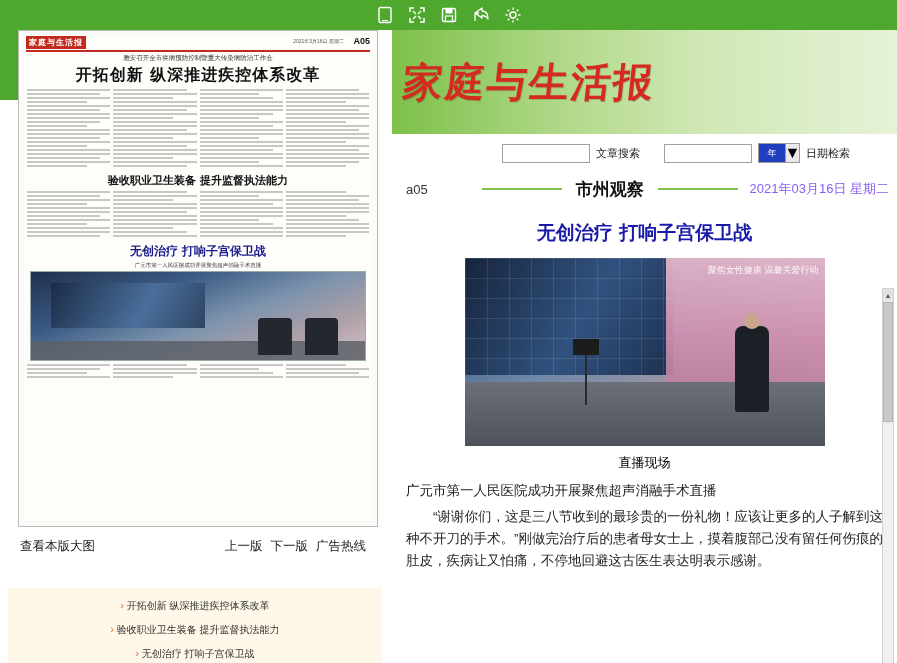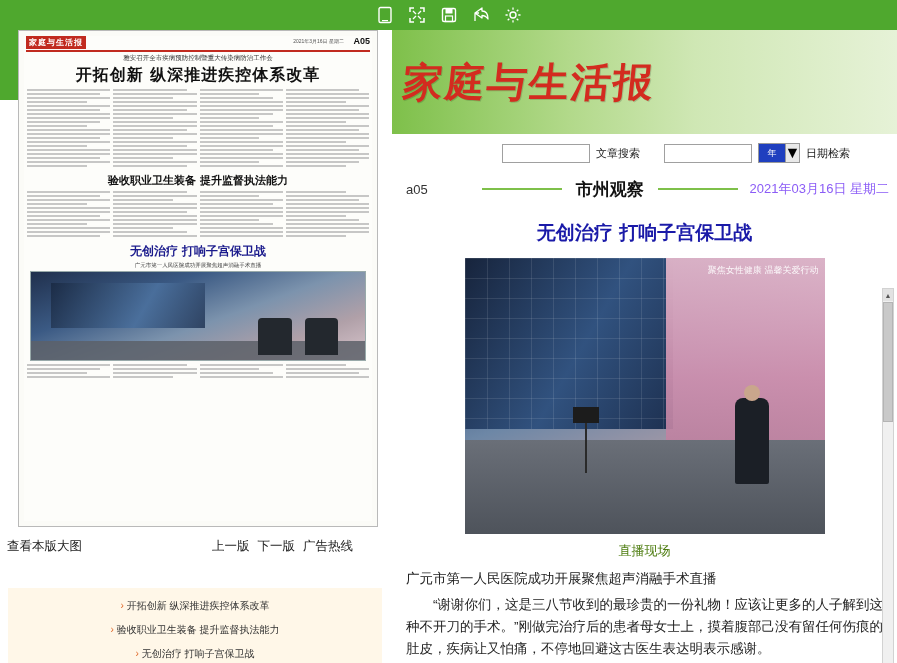--- a/index.html
+++ b/index.html
@@ -125,21 +125,21 @@
   .np-photo .person {
     position: absolute; width: 10%; height: 42%;
     bottom: 6%; background: #23282e; border-radius: 4px 4px 0 0;
   }
   .np-photo .floor {
     position: absolute; left: 0; right: 0; bottom: 0; height: 22%;
     background: #5c6068; opacity: .85;
   }
 
   .pane-actions {
-    position: absolute; top: 502px; left: 3px;
+    position: absolute; top: 502px; left: 16px;
     width: 360px; height: 28px;
     display: flex; align-items: center;
   }
   .pane-actions .act {
     font-size: 12.5px; color: #222; cursor: pointer;
     padding: 2px 4px;
   }
   .pane-actions .spacer { flex: 1; }
 
   .list-header {
@@ -253,21 +253,21 @@
 
   .headline {
     text-align: center;
     font-size: 19px; font-weight: bold; color: #1a1aa8;
     margin: 14px 0 12px 0;
     font-family: "DejaVu Sans", sans-serif;
   }
 
   .article-photo {
     margin: 0 auto;
-    width: 360px; height: 276px;
+    width: 360px; height: 188px;
     background: linear-gradient(160deg,#1d2b44 0%, #33527e 22%, #6d87a6 45%, #a89aa6 68%, #d8c3cc 86%, #efe2e6 100%);
     position: relative;
     overflow: hidden;
   }
   .ap-wall {
     position: absolute; left: 0; top: 0; width: 58%; height: 62%;
     background: linear-gradient(120deg,#17243c,#31527f 55%,#1d3050);
   }
   .ap-tiles {
     position: absolute; inset: 0;
@@ -303,21 +303,21 @@
   .ap-tripod {
     position: absolute; left: 120px; bottom: 22%;
     width: 2px; height: 52px; background: #2a2a2a;
   }
   .ap-tripod:before {
     content: ""; position: absolute; left: -12px; top: -14px;
     width: 26px; height: 16px; background: #1c1c1c;
   }
 
   .photo-caption {
-    text-align: center; font-size: 13px; color: #4d7c0f;
+    text-align: center; font-size: 13px; color: #000000;
     margin: 8px 0 10px 0;
   }
   .subhead {
     font-size: 13.5px; color: #222; padding: 0 14px; margin-bottom: 6px;
   }
   .body-text {
     font-size: 13.5px; color: #222; line-height: 22px;
     padding: 0 14px; text-align: justify;
   }
   .body-text p { margin: 0 0 4px 0; text-indent: 2em; }

